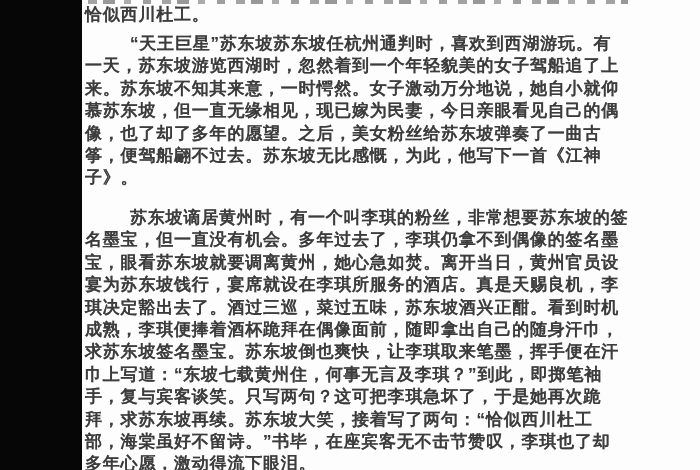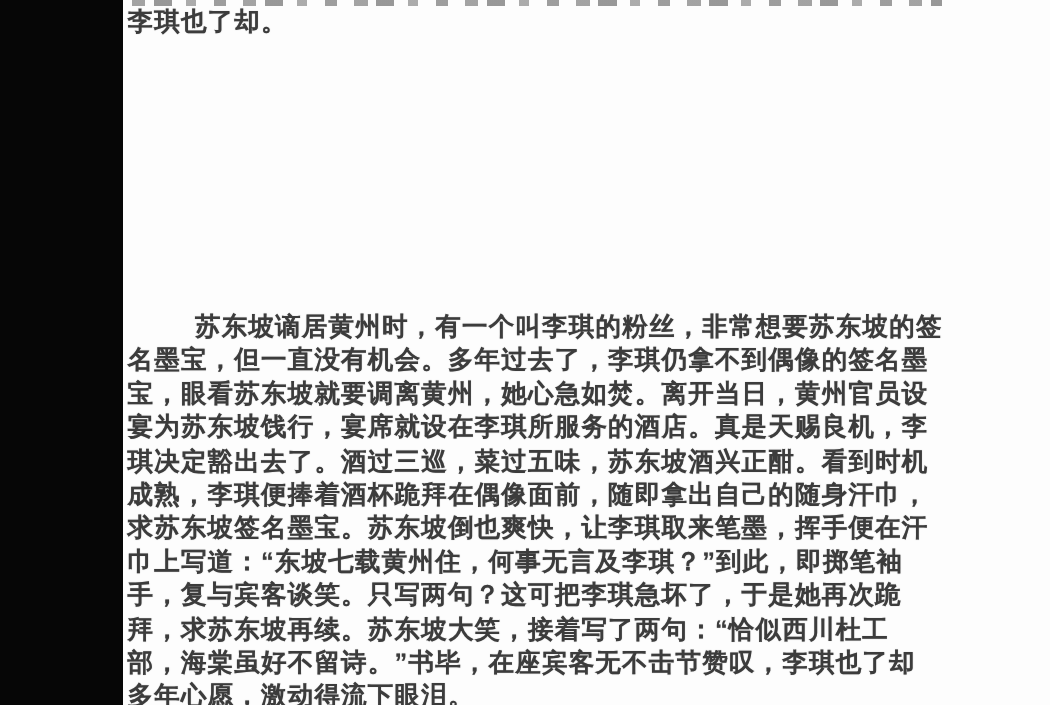--- a/index.html
+++ b/index.html
@@ -51,22 +51,28 @@
   }
 </style>
 </head>
 <body>
 
 <div class="leftbar"></div>
 
 <div class="page">
   <div class="topfrag"></div>
 
-  <div class="para" id="p1">李琪也了却。</div>
+  <div class="para" id="p1">恰似西川杜工。</div>
 
+  <div class="para" id="p2">“天王巨星”苏东坡苏东坡任杭州通判时，喜欢到西湖游玩。有
+一天，苏东坡游览西湖时，忽然着到一个年轻貌美的女子驾船追了上
+来。苏东坡不知其来意，一时愕然。女子激动万分地说，她自小就仰
+慕苏东坡，但一直无缘相见，现已嫁为民妻，今日亲眼看见自己的偶
+像，也了却了多年的愿望。之后，美女粉丝给苏东坡弹奏了一曲古
+筝，便驾船翩不过去。苏东坡无比感慨，为此，他写下一首《江神 子》。</div>
 
   <div class="para" id="p3">苏东坡谪居黄州时，有一个叫李琪的粉丝，非常想要苏东坡的签
 名墨宝，但一直没有机会。多年过去了，李琪仍拿不到偶像的签名墨
 宝，眼看苏东坡就要调离黄州，她心急如焚。离开当日，黄州官员设
 宴为苏东坡饯行，宴席就设在李琪所服务的酒店。真是天赐良机，李
 琪决定豁出去了。酒过三巡，菜过五味，苏东坡酒兴正酣。看到时机
 成熟，李琪便捧着酒杯跪拜在偶像面前，随即拿出自己的随身汗巾，
 求苏东坡签名墨宝。苏东坡倒也爽快，让李琪取来笔墨，挥手便在汗
 巾上写道：“东坡七载黄州住，何事无言及李琪？”到此，即掷笔袖
 手，复与宾客谈笑。只写两句？这可把李琪急坏了，于是她再次跪

